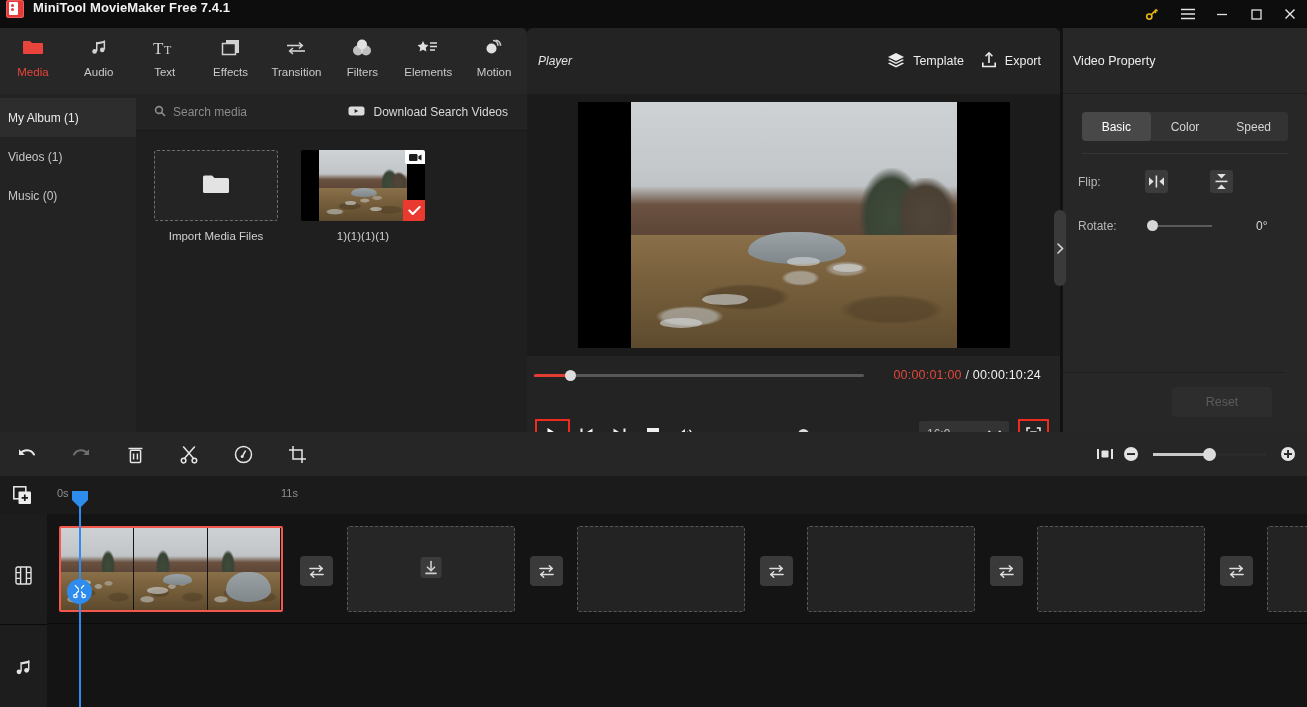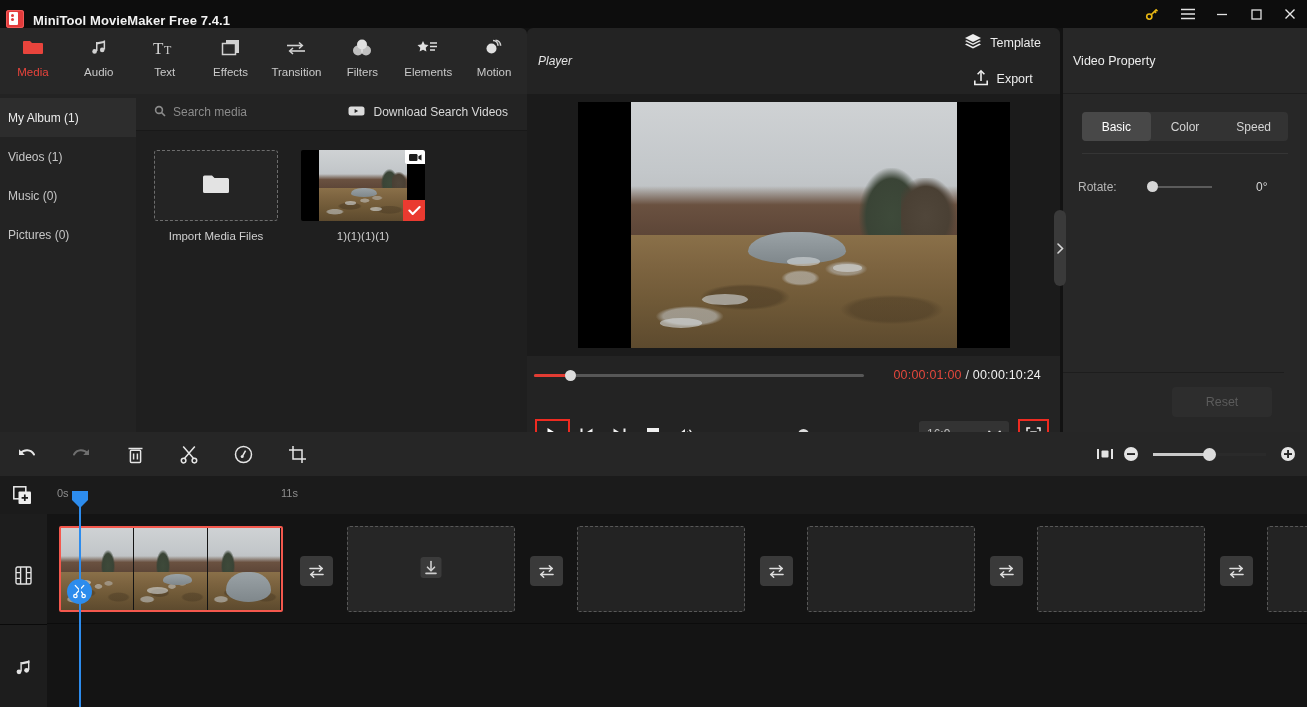--- a/index.html
+++ b/index.html
@@ -9,21 +9,21 @@
     font-family:"Liberation Sans", sans-serif;
     color:#d8d8d8;
     font-size:12px;
     -webkit-font-smoothing:antialiased;
   }
   .app { position:relative; width:1307px; height:707px; background:#121212; }
 
   
   .titlebar {
     position:absolute; top:0; left:0; width:1307px; height:28px;
-    background:#0d0d0d; display:flex; align-items:flex-end;
+    background:#0d0d0d; display:flex; align-items:flex-start;
   }
   .app-logo {
     width:18px; height:18px; margin-left:6px; border-radius:3px;
     background:#e23b3b; position:relative; flex:none;
     box-shadow:inset 0 0 0 1px #f05a5a;
   }
   .app-logo:before{
     content:""; position:absolute; left:3px; top:2px; width:9px; height:13px;
     background:#fff; border-radius:1px;
   }
@@ -97,21 +97,21 @@
     display:flex; align-items:center; justify-content:center;
   }
 
   
   .player {
     position:absolute; top:28px; left:527px; width:533px; height:404px;
     background:#232323; border-radius:6px 6px 0 0;
   }
   .player-head { height:66px; display:flex; align-items:center; }
   .player-title { margin-left:11px; font-size:12px; color:#e4e4e4;font-style:italic; }
-  .ph-actions { margin-left:auto; display:flex; align-items:center; gap:17px; margin-right:19px;flex-direction:column; }
+  .ph-actions { margin-left:auto; display:flex; align-items:center; gap:17px; margin-right:19px; }
   .ph-btn { display:flex; align-items:center; gap:8px; color:#ededed; font-size:12.5px; }
   .stage {
     position:absolute; top:66px; left:0; width:533px; height:262px;
     background:#1b1b1b; display:flex; align-items:center; justify-content:center;
   }
   .video-frame { width:432px; height:246px; background:#000; position:relative; overflow:hidden; }
   .video-art { position:absolute; left:53px; top:0; width:326px; height:246px; overflow:hidden; }
 
   
   .scene { position:absolute; inset:0; }
@@ -381,23 +381,20 @@
   <div class="media-panel">
     <div class="media-side">
       <div class="side-item active">
         <span>My Album (1)</span>
       </div>
       <div class="side-item">
         <span>Videos (1)</span>
       </div>
       <div class="side-item">
         <span>Music (0)</span>
-      </div>
-      <div class="side-item">
-        <span>Pictures (0)</span>
       </div>
     </div>
 
     <div class="media-main">
       <div class="media-toolbar">
         <div class="search-box">
           <span>
             <svg width="12" height="12" viewBox="0 0 12 12">
                 <g fill="none" stroke="#8b8b8b" stroke-width="1.6">
                   <circle cx="5" cy="5" r="3.4"></circle>
@@ -598,20 +595,41 @@
       </div>
       <div class="seg-btn">
         <span>Color</span>
       </div>
       <div class="seg-btn">
         <span>Speed</span>
       </div>
     </div>
     <div class="prop-rule"></div>
 
+    <div class="prop-row">
+      <div class="prop-label">Flip:</div>
+      <div class="flip-btn" style="margin-left:15px">
+        <svg width="15" height="13" viewBox="0 0 15 13">
+            <g fill="#e0e0e0">
+              <path d="M0 2.2L4.6 6.5 0 10.8z"></path>
+              <path d="M15 2.2L10.4 6.5 15 10.8z"></path>
+            </g>
+            <rect x="6.6" y="0.5" width="1.6" height="12" fill="#e0e0e0"></rect>
+          </svg>
+      </div>
+      <div class="flip-btn" style="margin-left:42px">
+        <svg width="13" height="15" viewBox="0 0 13 15">
+            <g fill="#e0e0e0">
+              <path d="M2.2 0L6.5 4.6 10.8 0z"></path>
+              <path d="M2.2 15L6.5 10.4 10.8 15z"></path>
+            </g>
+            <rect x="0.5" y="6.6" width="12" height="1.6" fill="#e0e0e0"></rect>
+          </svg>
+      </div>
+    </div>
 
     <div class="prop-row" style="margin-top:26px">
       <div class="prop-label">Rotate:</div>
       <div class="rot-track" style="margin-left:22px">
         <div class="rot-knob"></div>
       </div>
       <div class="rot-val">0°</div>
     </div>
 
     <div class="prop-foot">

